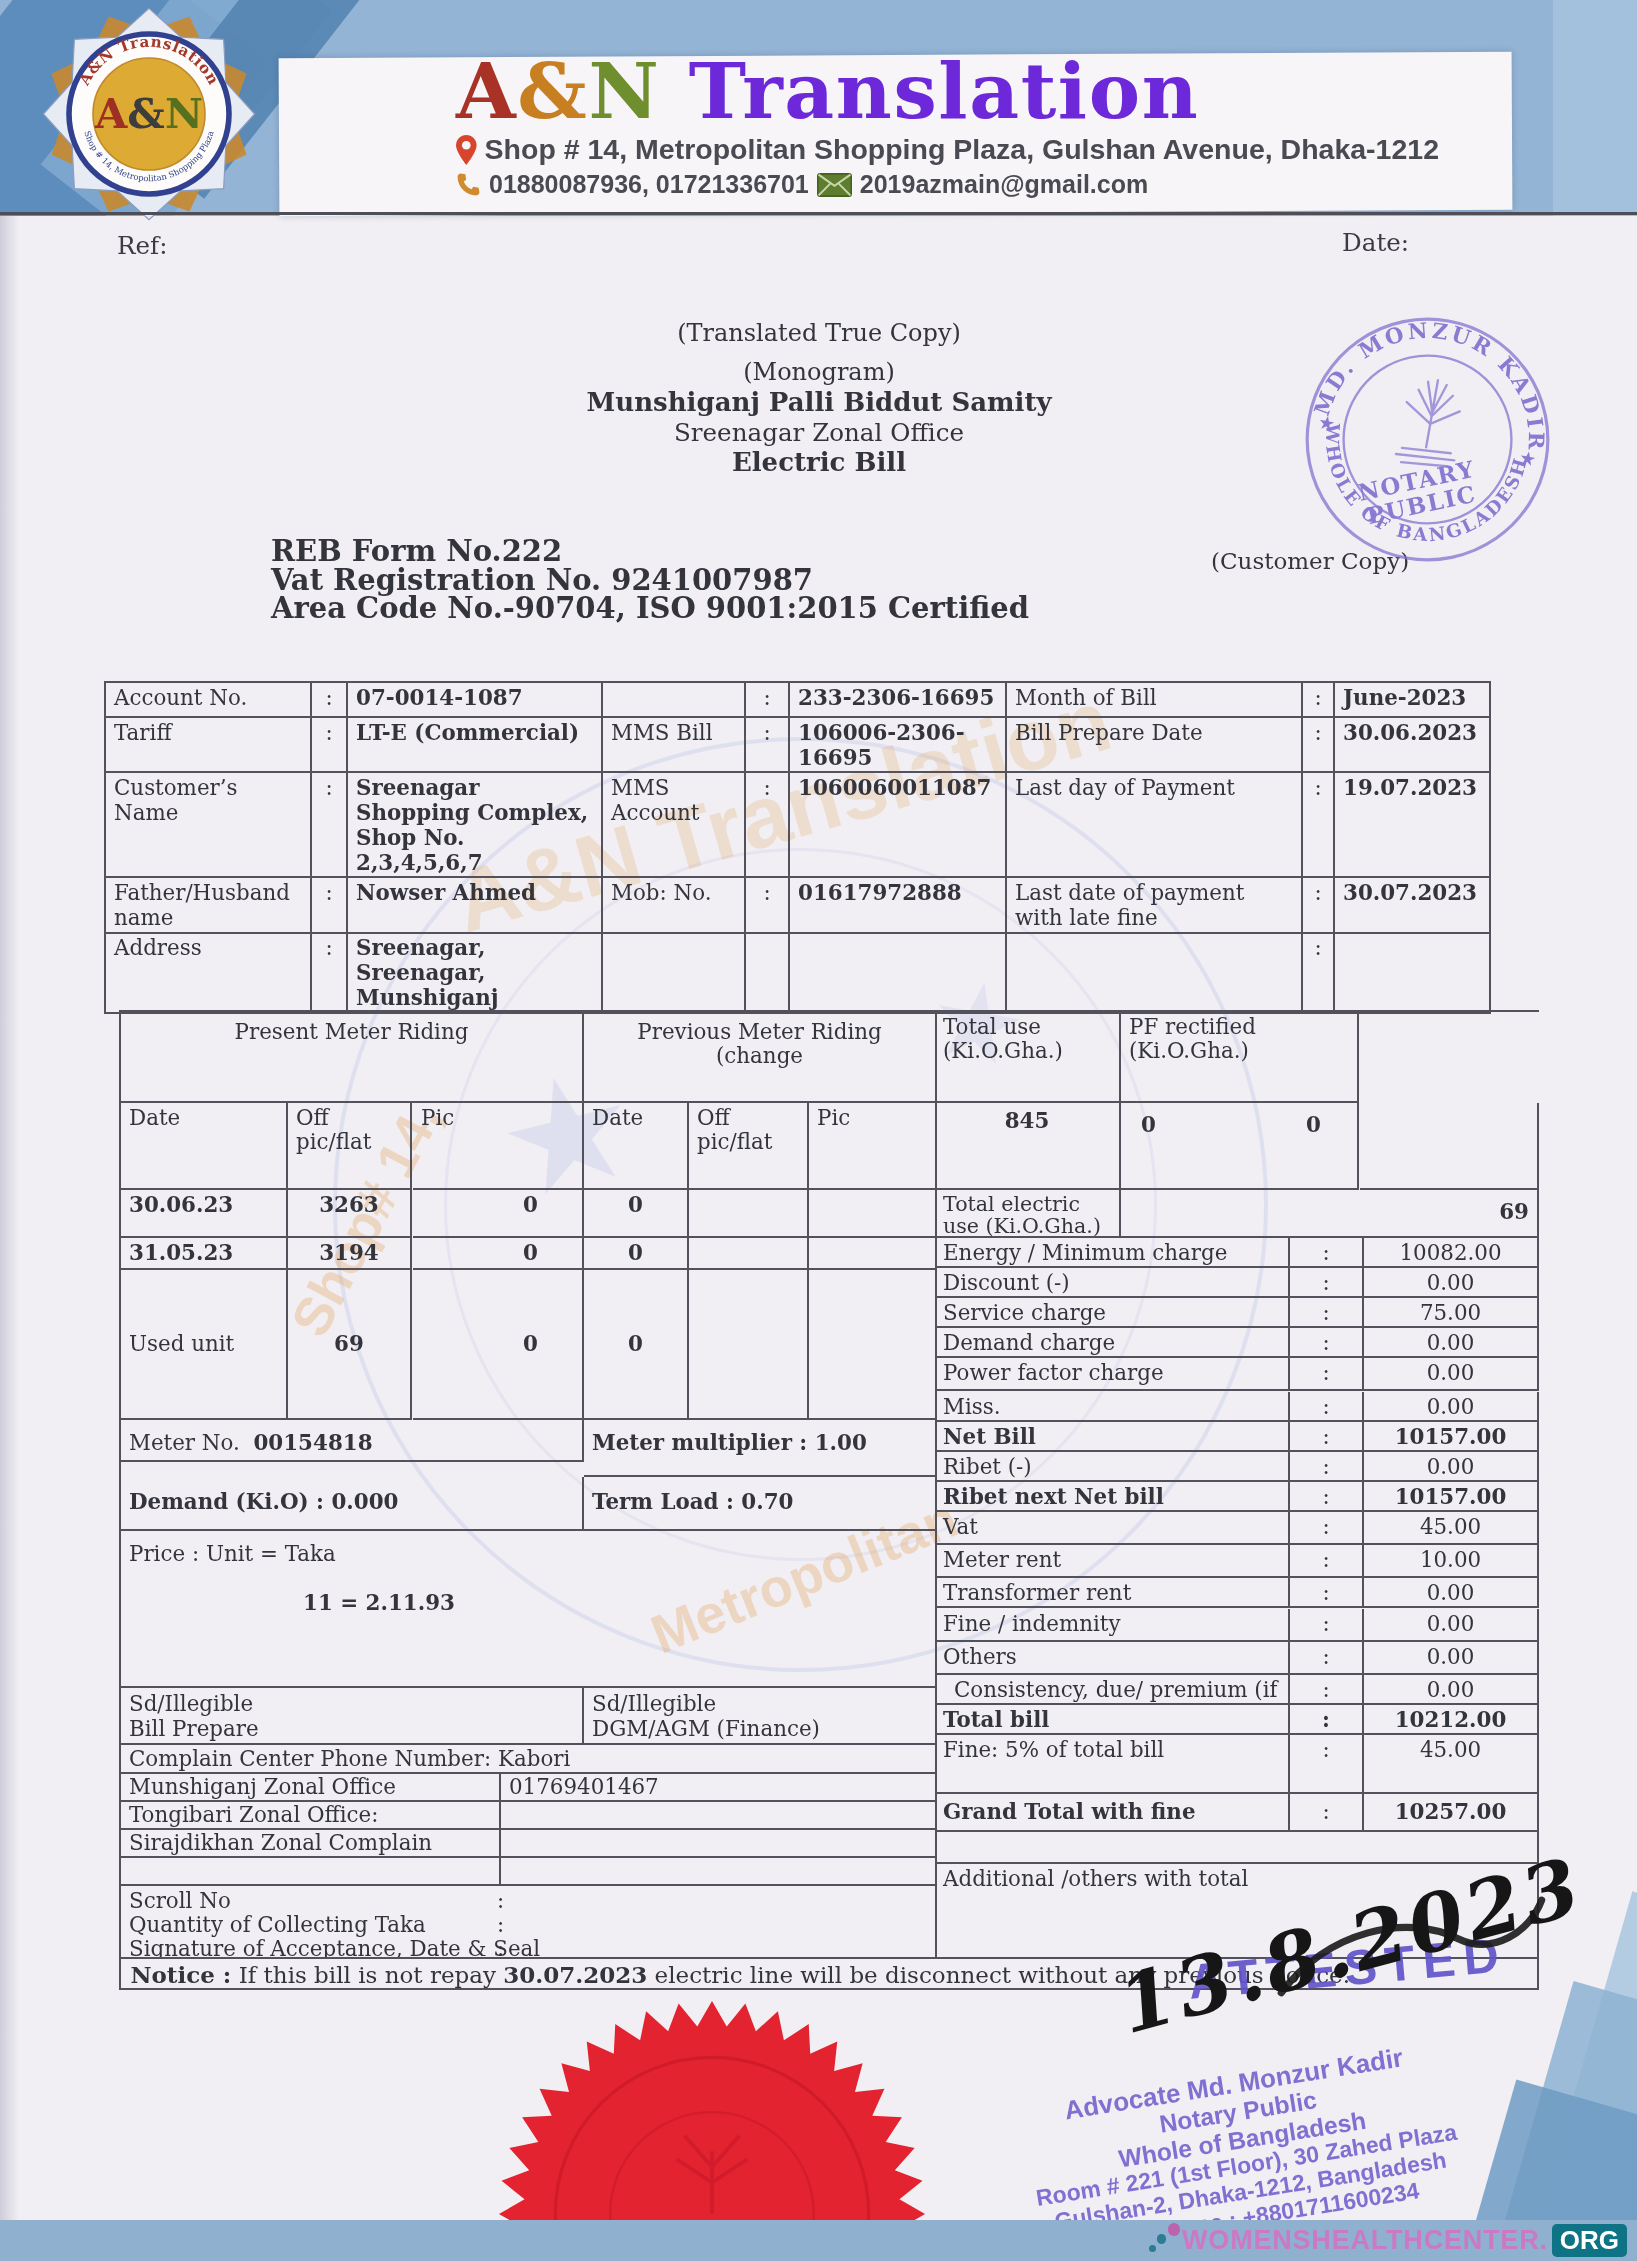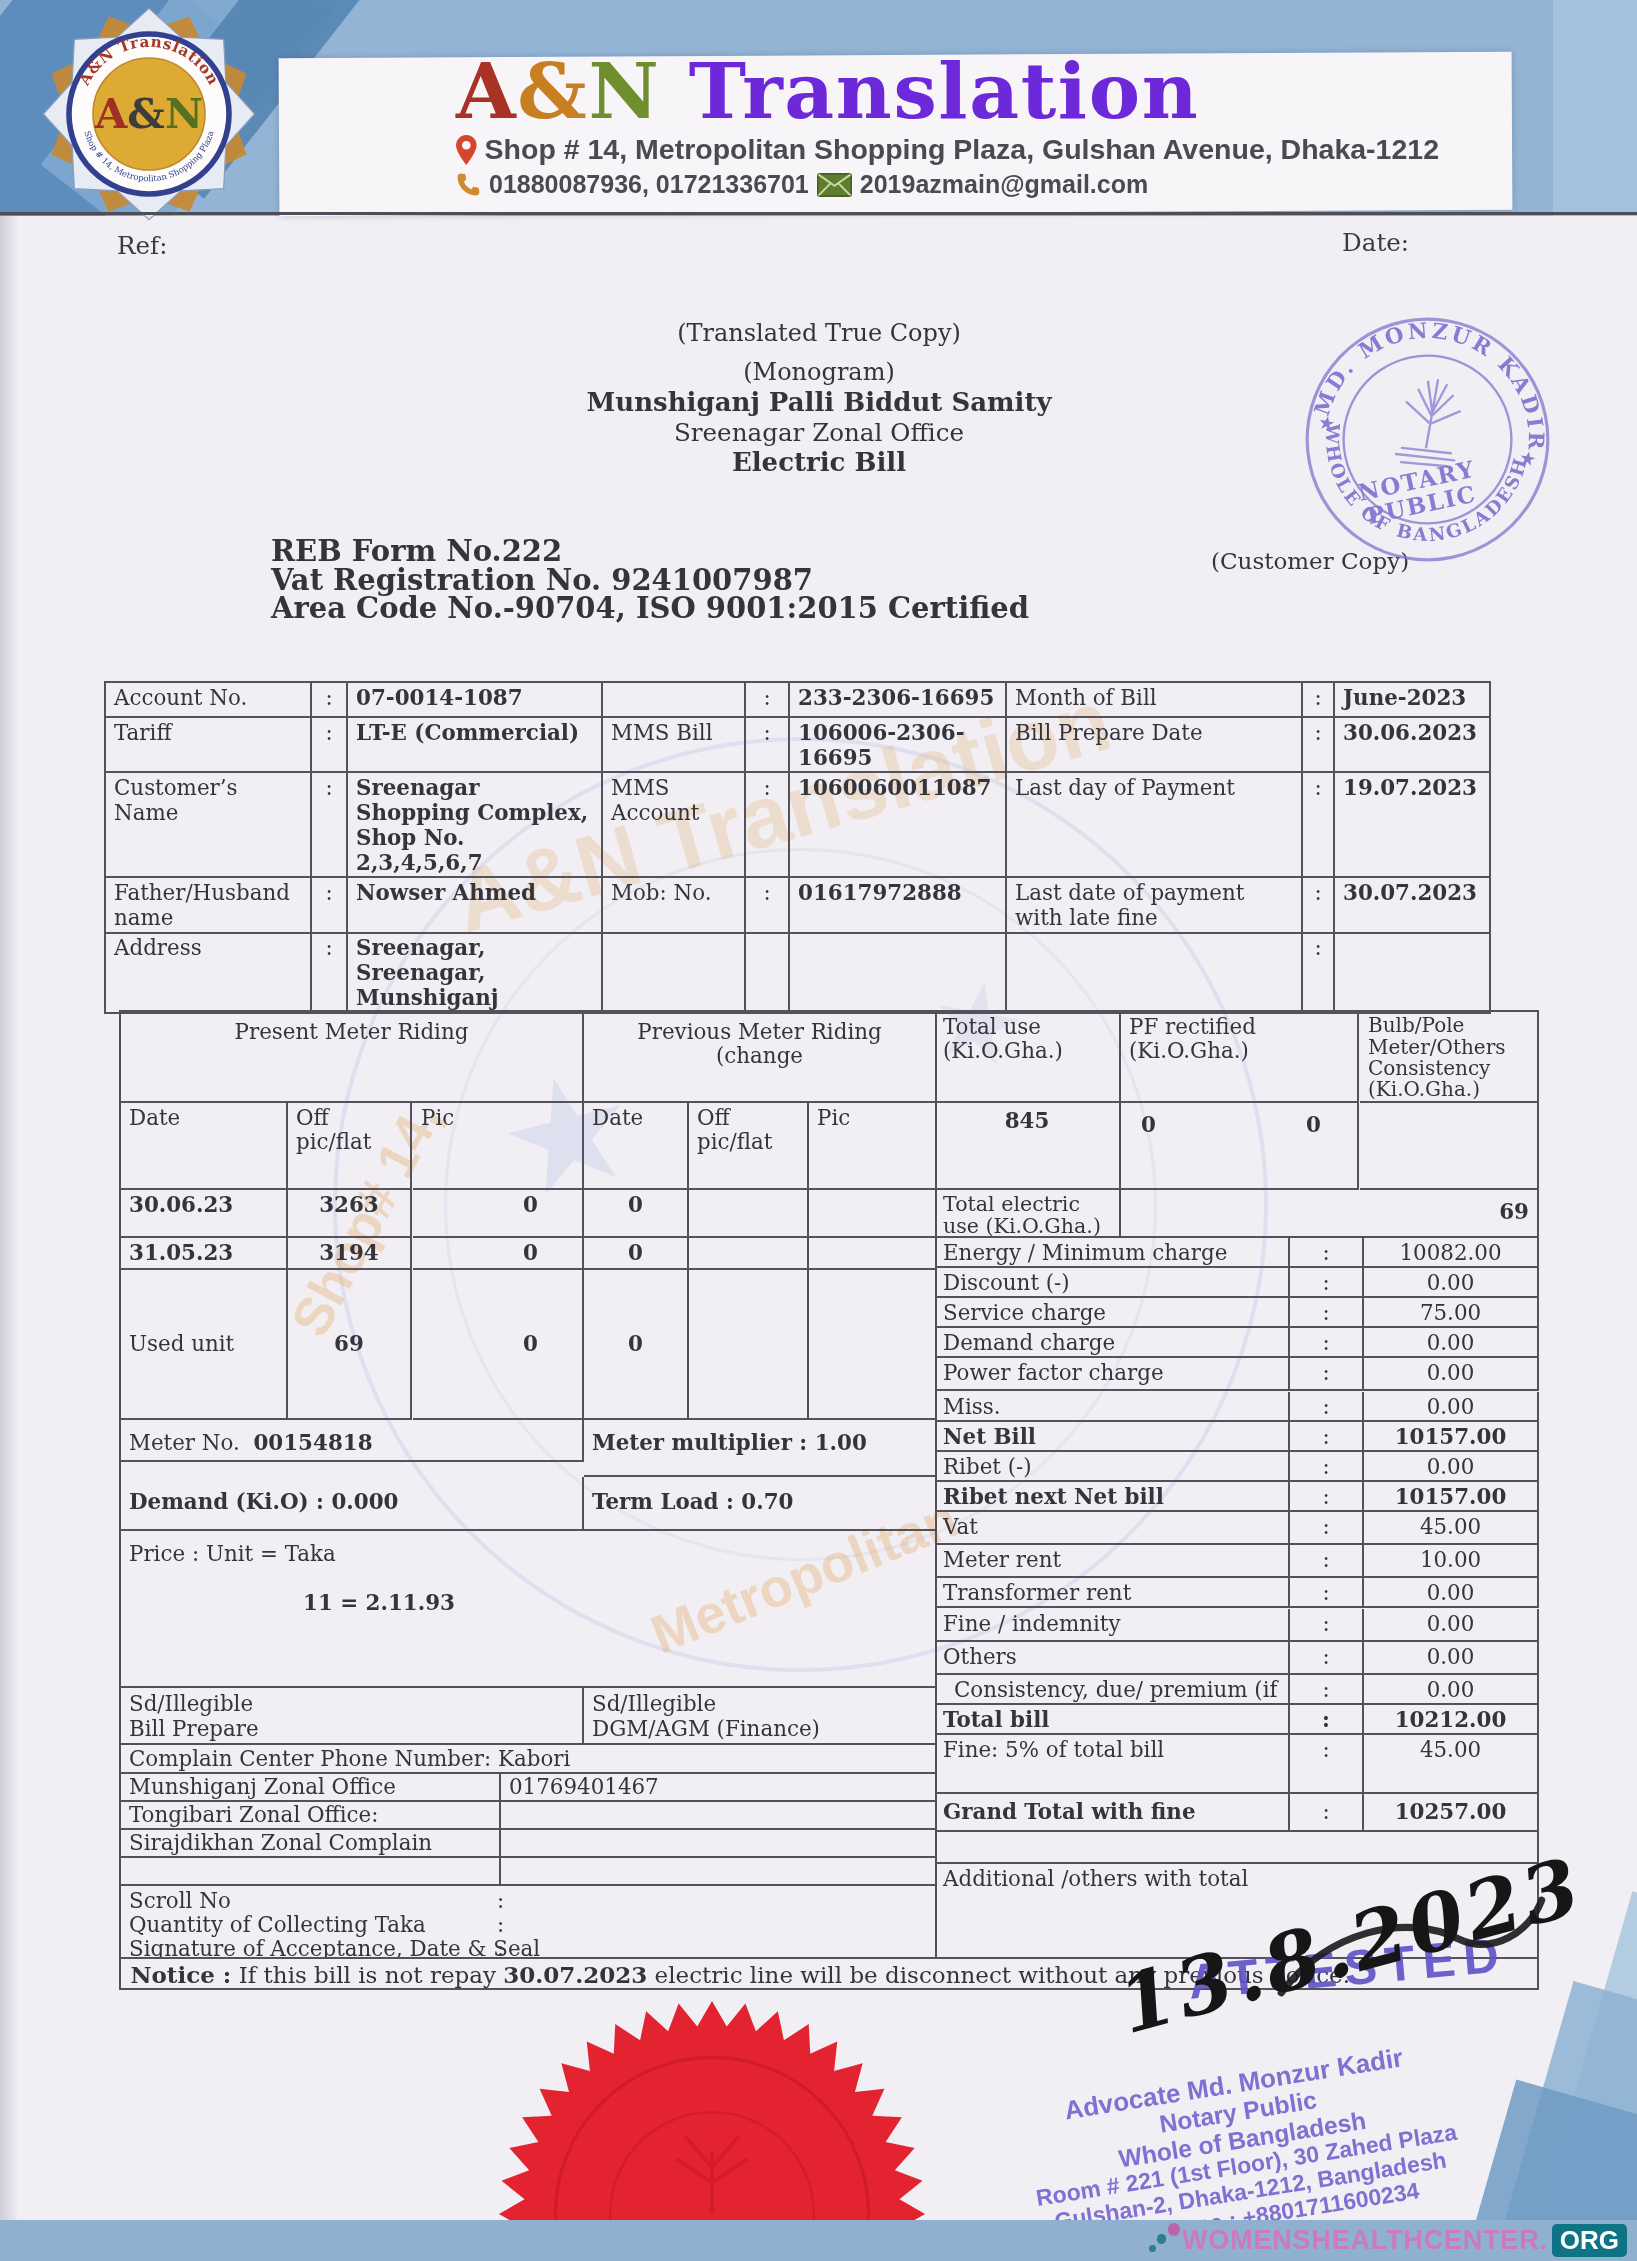--- a/index.html
+++ b/index.html
@@ -283,21 +283,20 @@
     <div class="mc" style="left:0;top:874px;width:816px;height:73px">
       <div class="scrl"><span>Scroll No</span><span class="cl">:</span></div>
       <div class="scrl"><span>Quantity of Collecting Taka</span><span class="cl">:</span></div>
       <div class="scrl"><span>Signature of Acceptance, Date &amp; Seal</span><span class="cl">:</span></div>
     </div>
   </div>
 
   <div id="ct">
     <div class="mc" style="left:186px;top:0;width:238px;height:91px">PF rectified (Ki.O.Gha.)</div>
     <div class="mc" style="left:0;top:0;width:186px;height:91px">Total use (Ki.O.Gha.)</div>
-    <div class="mc" style="left:425px;top:0;width:179px;height:91px;font-size:20px;line-height:21.4px">Bulb/Pole Meter/Others Consistency (Ki.O.Gha.)</div>
 
     <div class="mc bv cen" style="left:0;top:91px;width:186px;height:87px;padding-top:6.3px">845</div>
     <div class="mc bv" style="left:186px;top:91px;width:238px;height:87px;display:flex;justify-content:space-between;padding:9.5px 36px 0 20px">
         <span>0</span>
         <span>0</span>
       </div>
     <div class="mc" style="left:425px;top:91px;width:179px;height:87px"></div>
 
     <div class="mc" style="left:0;top:178px;width:186px;height:48px;font-size:20.6px;line-height:22px">Total electric use (Ki.O.Gha.)</div>
     <div class="mc bv" style="left:186px;top:178px;width:418px;height:48px;text-align:right;padding-top:9.5px">69</div>

